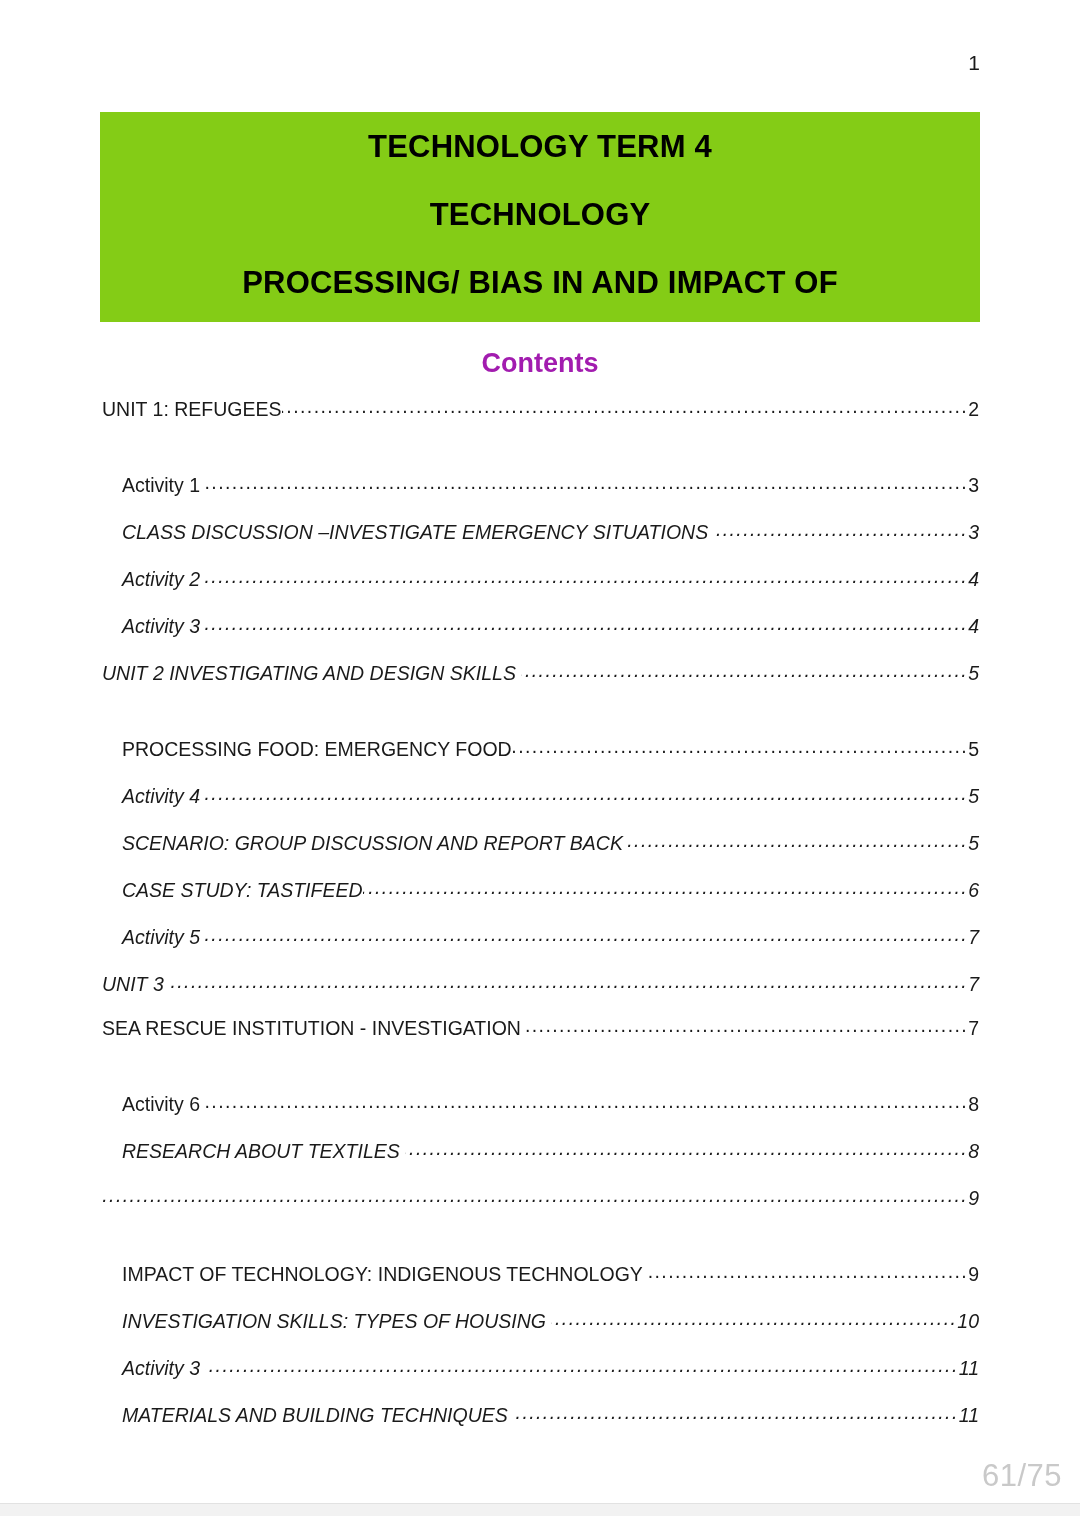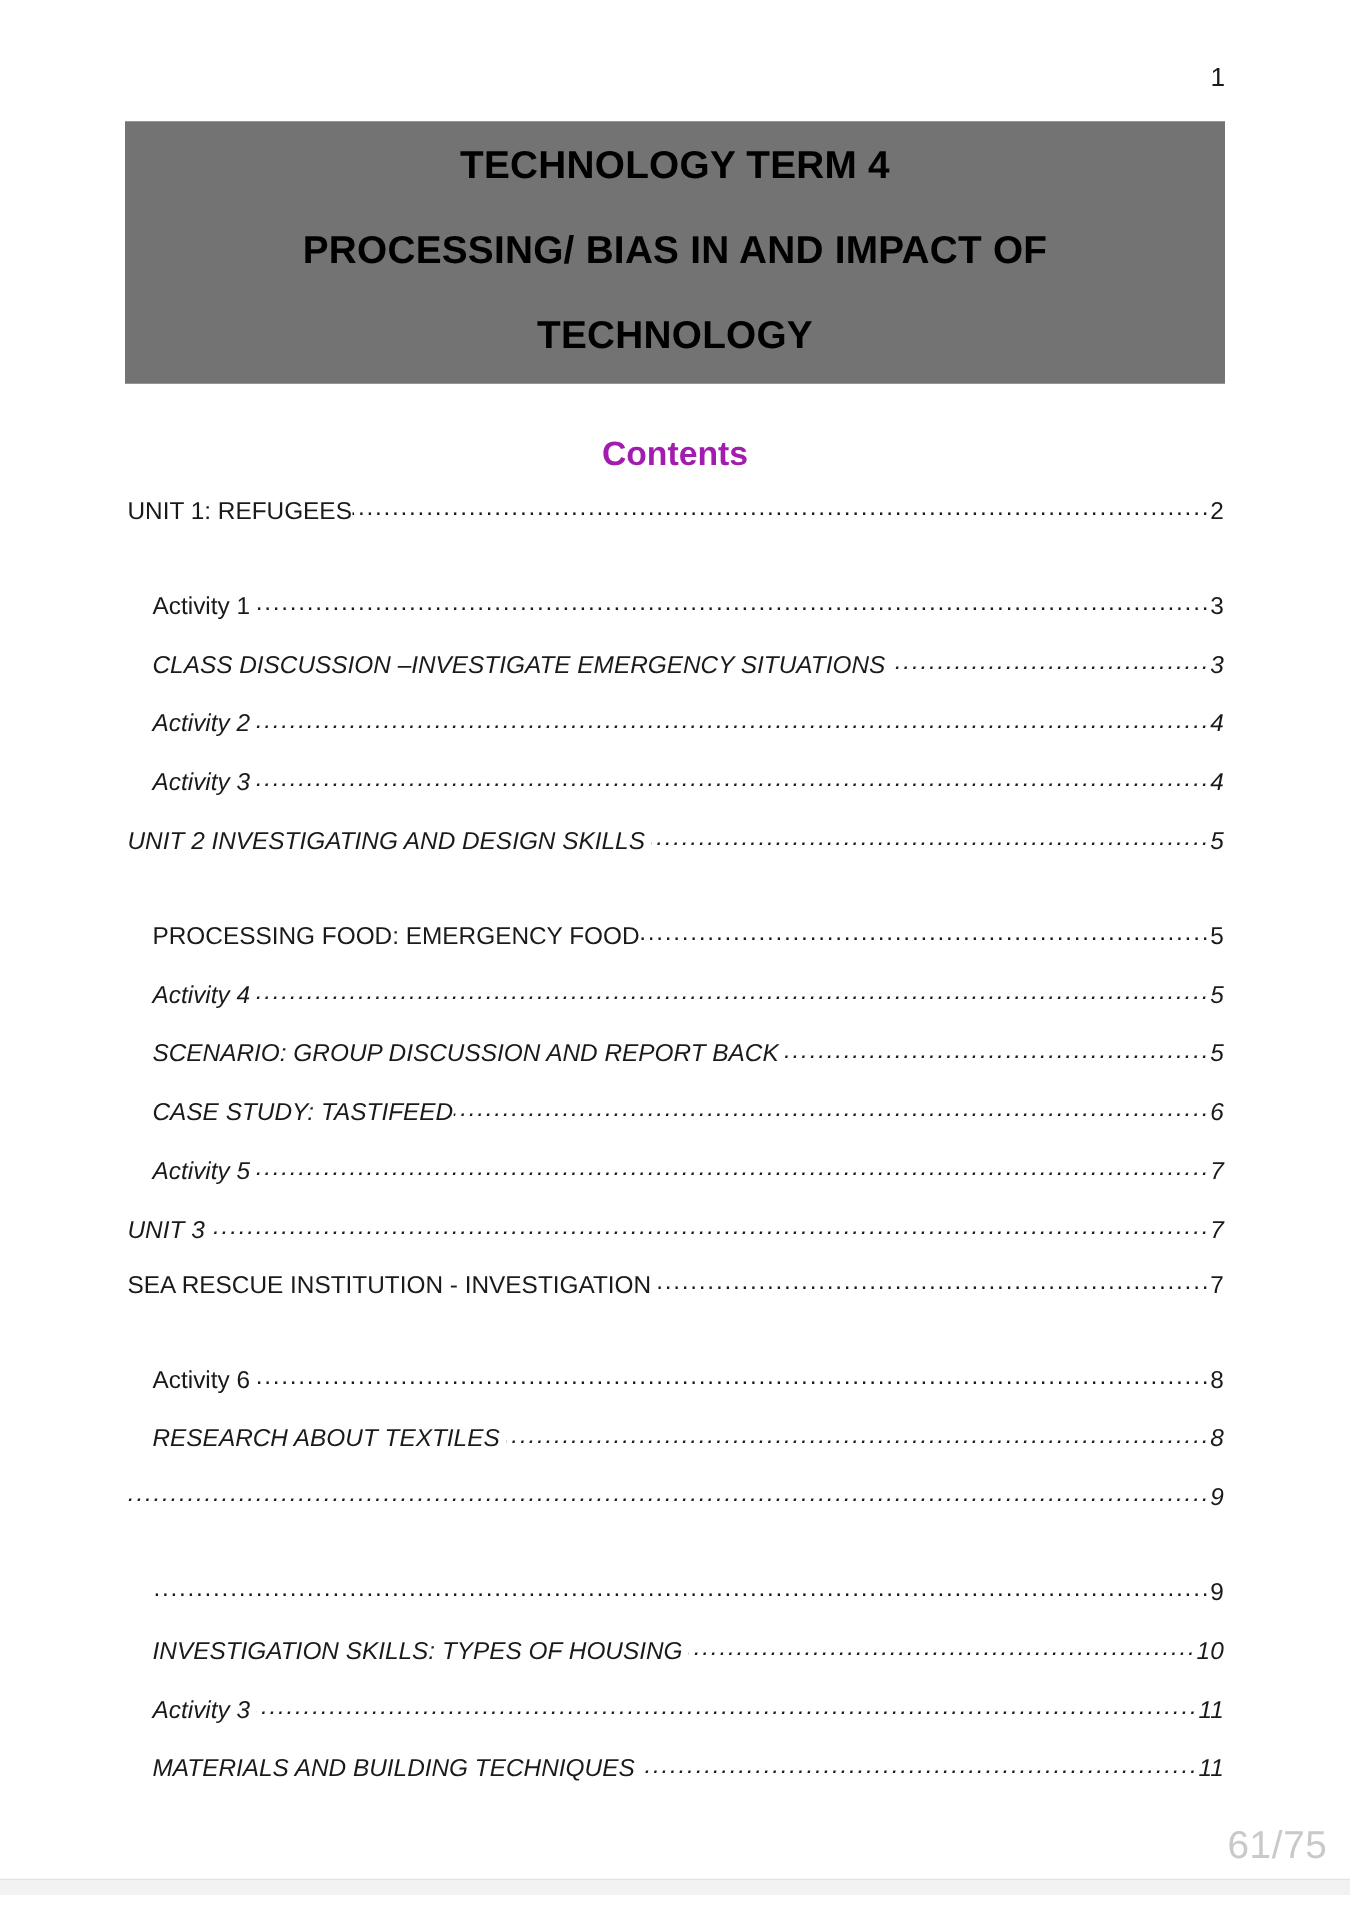--- a/index.html
+++ b/index.html
@@ -32,24 +32,24 @@
     text-align: right;
     font-size: 21px;
     color: #1a1a1a;
     line-height: 1;
   }
 
   
   .title-banner {
     position: absolute;
     left: 100px;
-    top: 97px;
+    top: 112px;
     width: 880px;
     height: 210px;
-    background: #737373;
+    background: #84cc16;
     display: flex;
     flex-direction: column;
     align-items: center;
     justify-content: center;
     box-sizing: border-box;
     padding: 6px 20px 10px 20px;
   }
   .title-line {
     font-size: 31px;
     font-weight: bold;
@@ -153,22 +153,22 @@
 </style>
 </head>
 <body>
 
 <div class="page">
 
   <div class="page-number-top">1</div>
 
   <div class="title-banner">
     <div class="title-line">TECHNOLOGY TERM 4</div>
+    <div class="title-line">TECHNOLOGY</div>
     <div class="title-line">PROCESSING/ BIAS IN AND IMPACT OF</div>
-    <div class="title-line">TECHNOLOGY</div>
   </div>
 
   <div class="contents-heading">Contents</div>
 
   <div class="toc" id="toc-container">
       <div class="toc-entry lvl1 gap-none">
         <span class="toc-text">UNIT 1: REFUGEES</span>
         <span class="toc-dots"></span>
         <span class="toc-page">2</span>
       </div>
@@ -240,20 +240,21 @@
       <div class="toc-entry lvl2 gap-sm lead-space">
         <span class="toc-text">RESEARCH ABOUT TEXTILES</span>
         <span class="toc-dots"></span>
         <span class="toc-page">8</span>
       </div>
       <div class="toc-entry lvl1 gap-sm">
         <span class="toc-dots"></span>
         <span class="toc-page">9</span>
       </div>
       <div class="toc-entry lvl2 gap-lg lead-space">
+        <span class="toc-text">IMPACT OF TECHNOLOGY: INDIGENOUS TECHNOLOGY</span>
         <span class="toc-dots"></span>
         <span class="toc-page">9</span>
       </div>
       <div class="toc-entry lvl2 gap-sm lead-space">
         <span class="toc-text">INVESTIGATION SKILLS: TYPES OF HOUSING</span>
         <span class="toc-dots"></span>
         <span class="toc-page">10</span>
       </div>
       <div class="toc-entry lvl2 gap-sm lead-space">
         <span class="toc-text">Activity 3</span>

